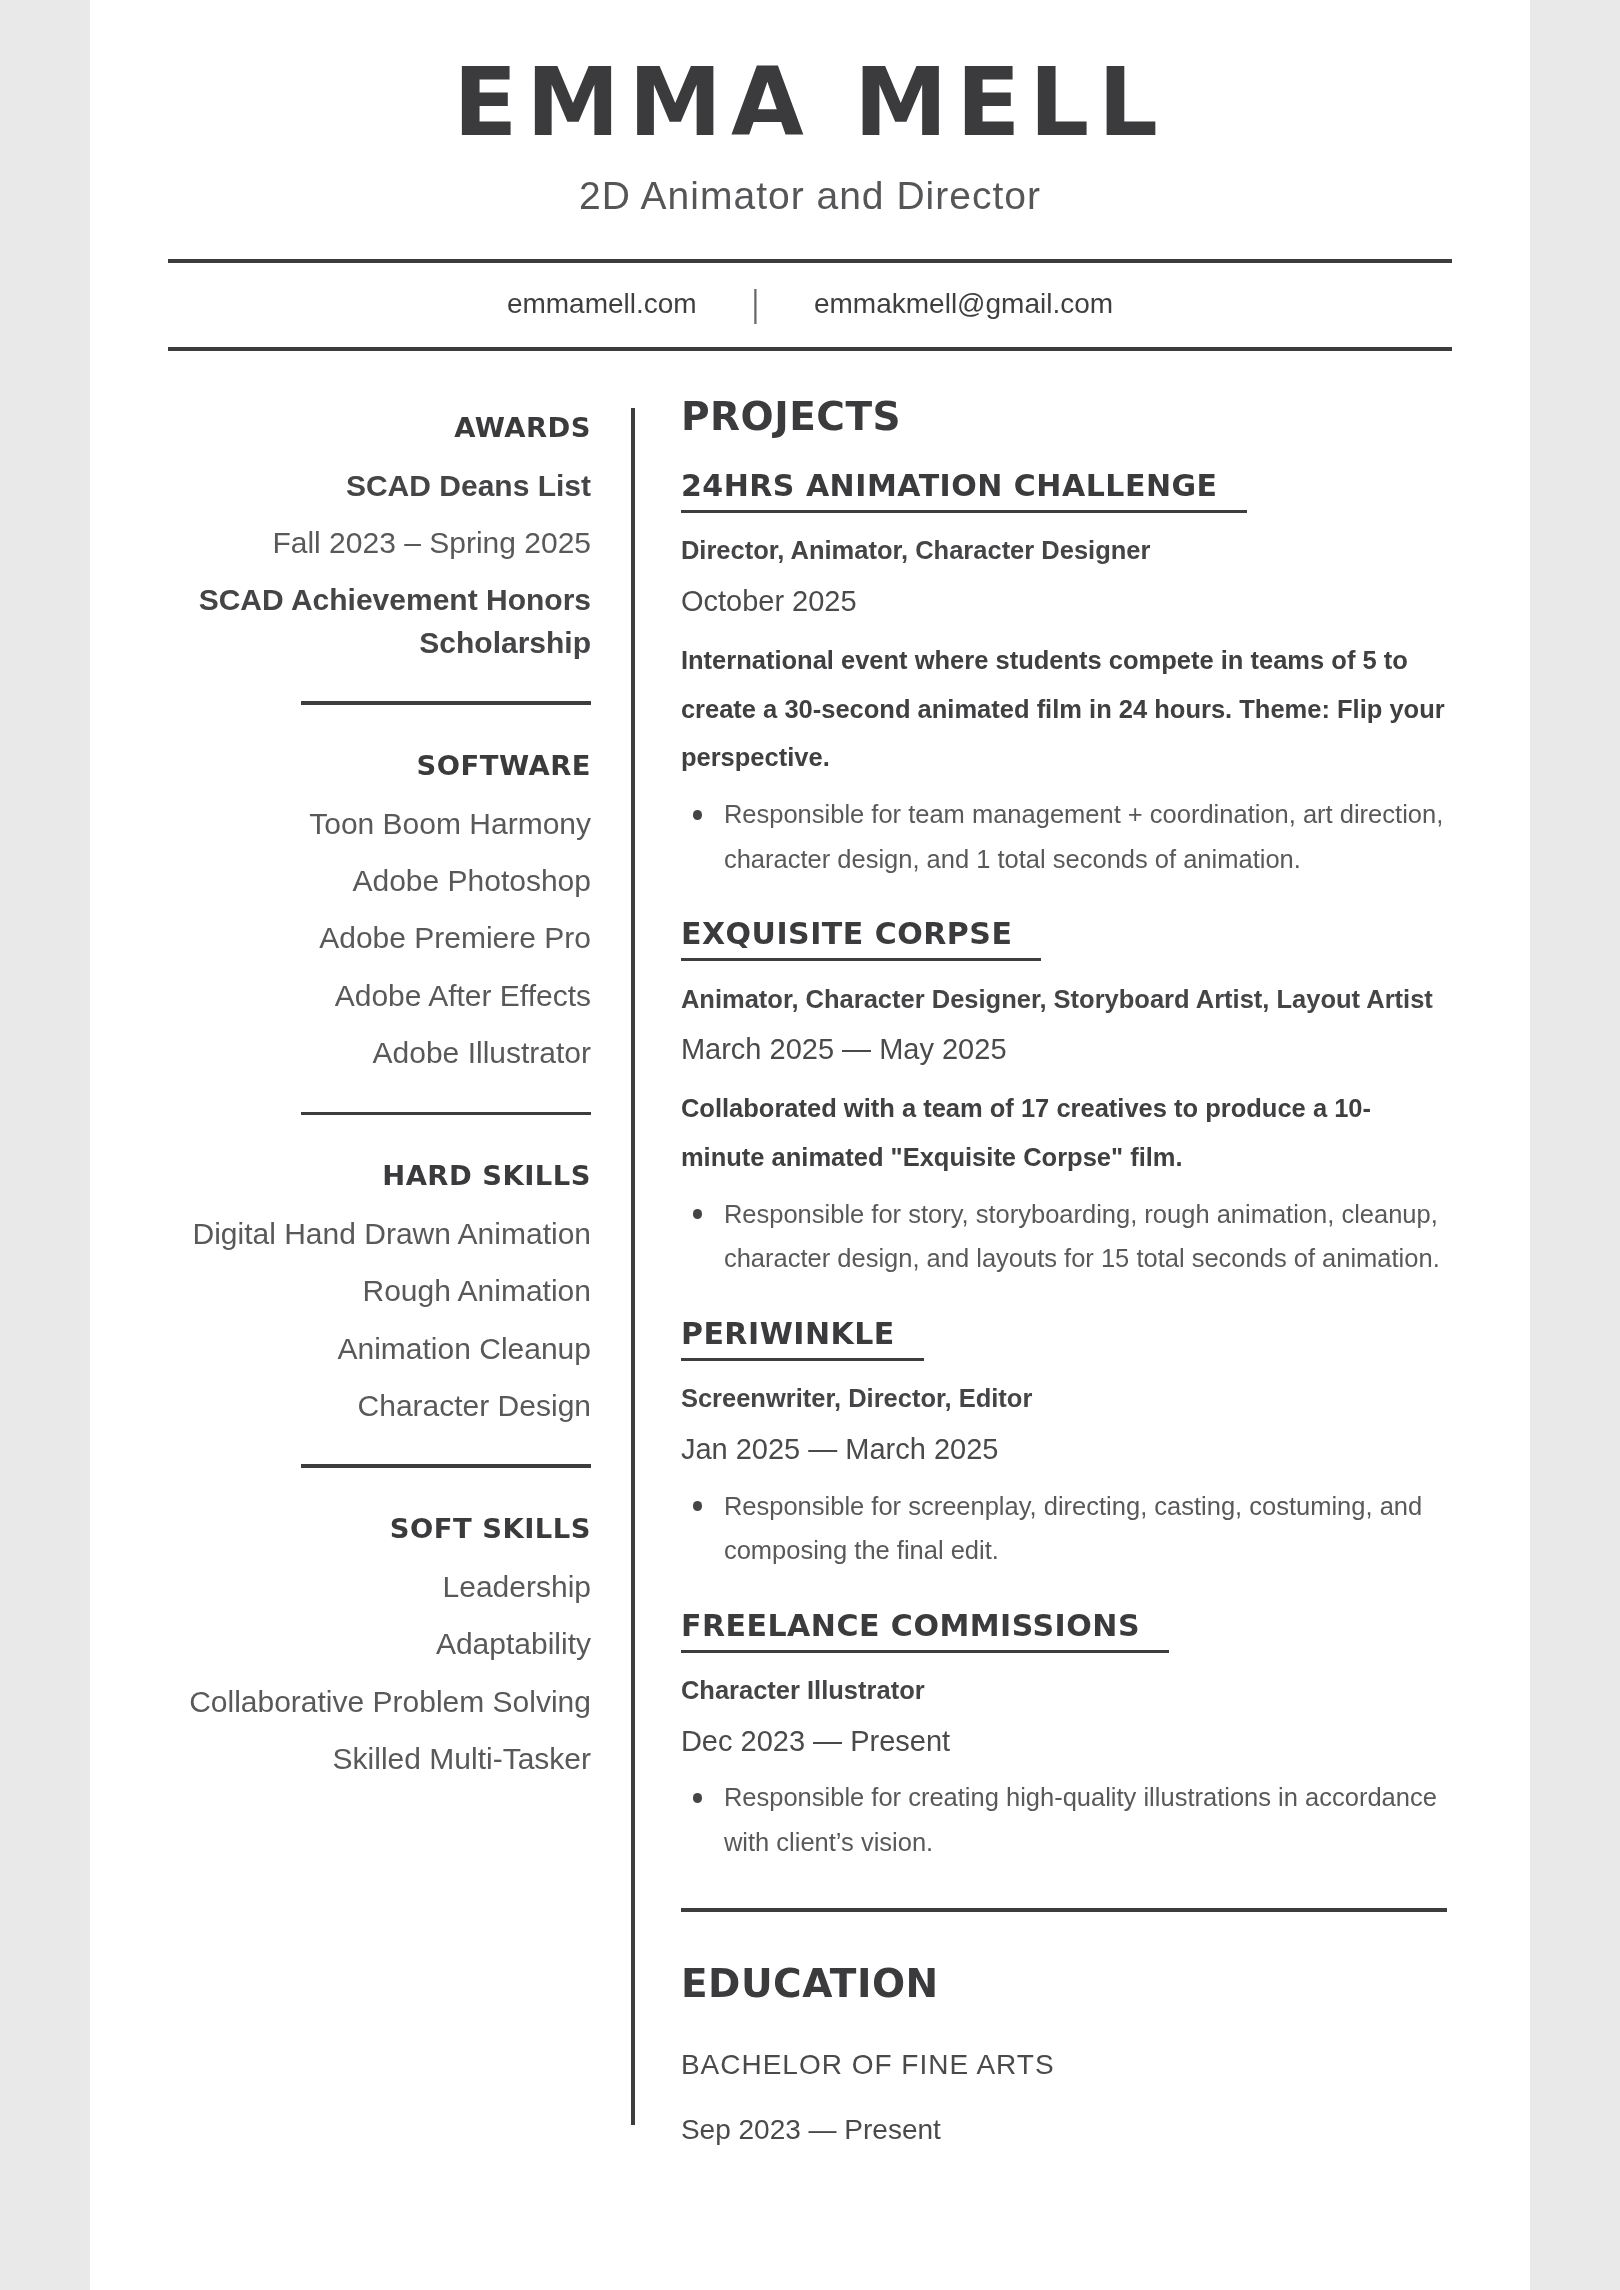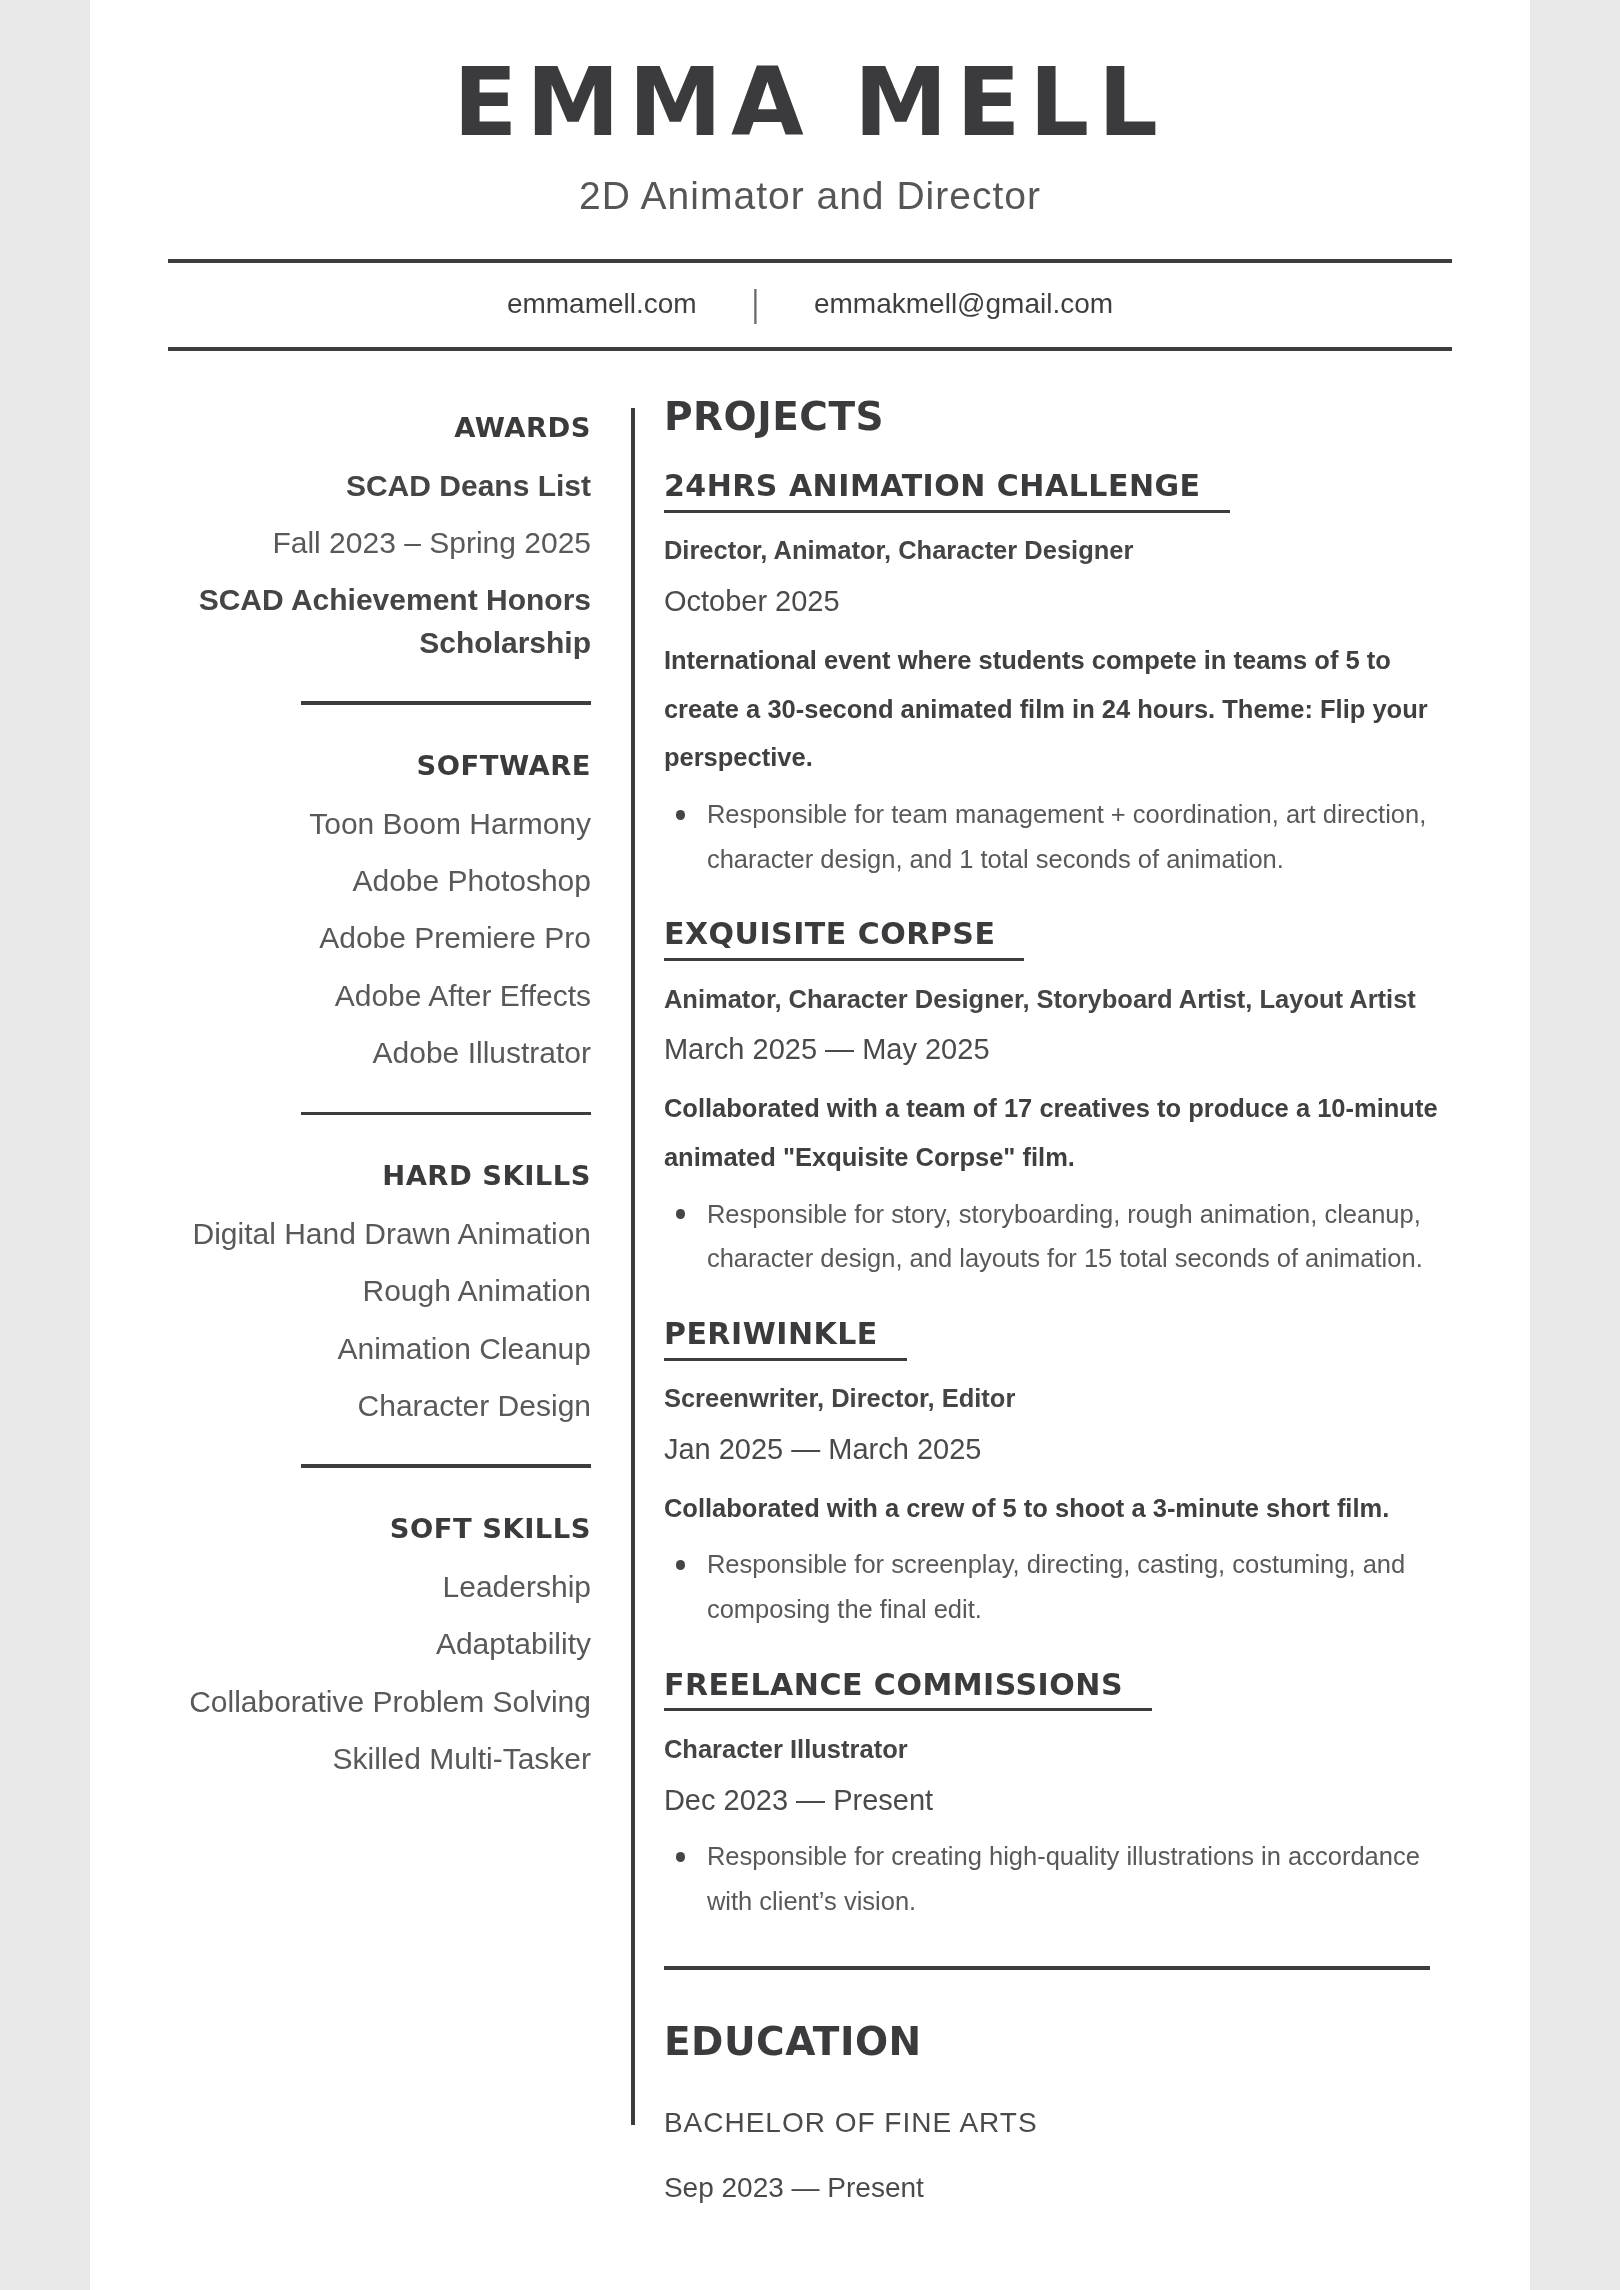--- a/index.html
+++ b/index.html
@@ -37,21 +37,21 @@
     font-size:28px;color:#3f3f41;
   }
   .contact-bar .pipe{color:#6a6a6c;font-weight:300;transform:scaleY(1.35);}
   
   .columns{display:flex;align-items:flex-start;padding:0 78px 59px 78px;}
   .sidebar{width:423px;flex:0 0 423px;text-align:right;padding-top:61px;}
   .vrule{
     width:3.9px;flex:0 0 3.9px;height:1717px;background:var(--rule);
     margin-left:40px;margin-top:57px;
   }
-  .main{flex:1;padding-top:43px;margin-left:29px;}
+  .main{flex:1;padding-left:46px;padding-top:43px;}
   
   .side-heading{
     font-family:"DejaVu Sans", sans-serif;
     font-size:27.4px;font-weight:800;color:var(--ink);
     letter-spacing:0.5px;margin-bottom:21.6px;
   }
   .side-item{
     font-size:30px;color:var(--soft);font-weight:400;
     line-height:1.42;margin-bottom:14.7px;
   }
@@ -176,21 +176,20 @@
     <p class="proj-summary">Collaborated with a team of 17 creatives to produce a 10-minute animated "Exquisite Corpse" film.</p>
     <ul class="proj-bullets">
               <li>Responsible for story, storyboarding, rough animation, cleanup, character design, and layouts for 15 total seconds of animation.</li>
             </ul>
   </section>
 
   <section class="project">
     <h3 class="proj-title">PERIWINKLE</h3>
     <div class="proj-roles">Screenwriter, Director, Editor</div>
     <div class="proj-dates">Jan 2025 — March 2025</div>
-    <p class="proj-summary">Collaborated with a crew of 5 to shoot a 3-minute short  film.</p>
     <ul class="proj-bullets">
               <li>Responsible for screenplay, directing, casting, costuming, and composing the final edit.</li>
             </ul>
   </section>
 
   <section class="project">
     <h3 class="proj-title">FREELANCE COMMISSIONS</h3>
     <div class="proj-roles">Character Illustrator</div>
     <div class="proj-dates">Dec 2023 — Present</div>
     

